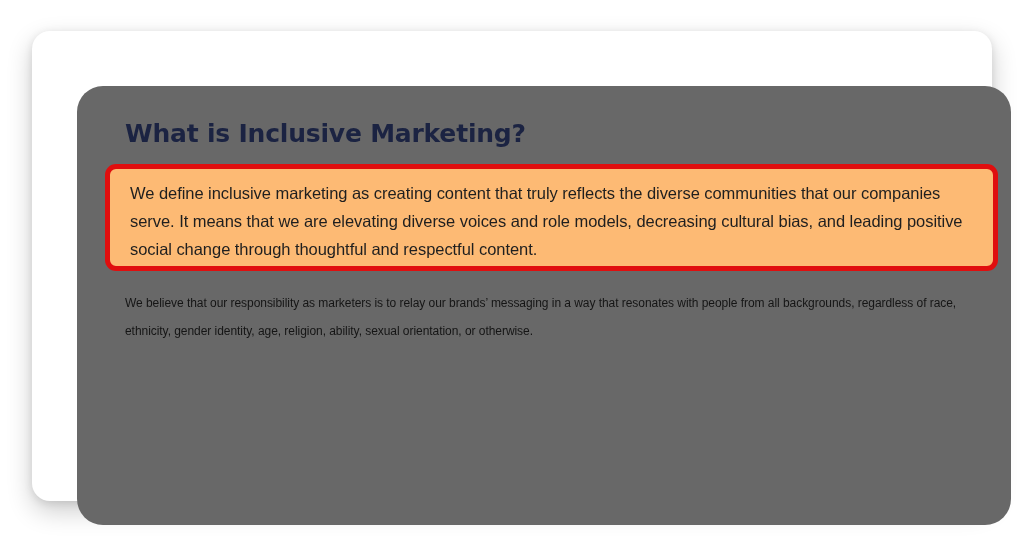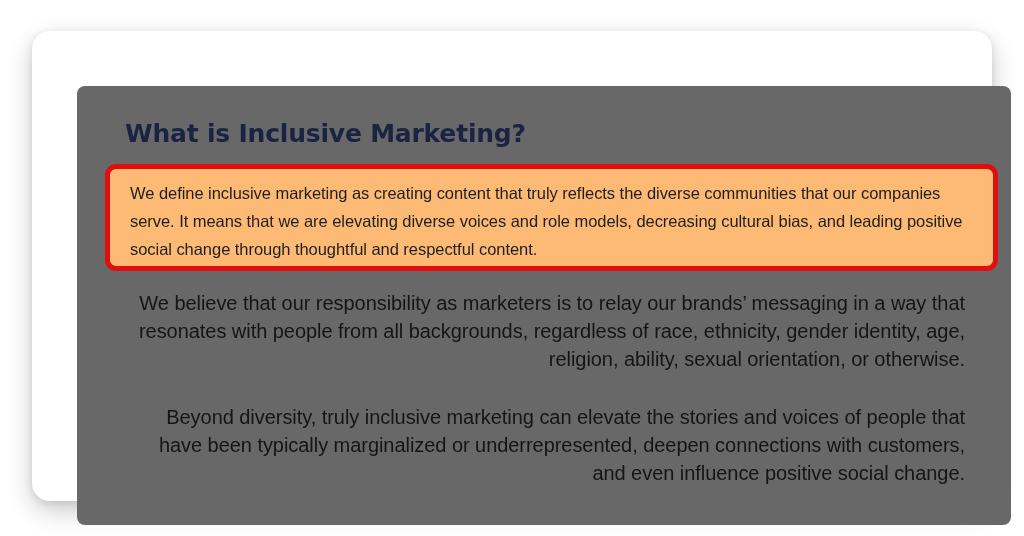--- a/index.html
+++ b/index.html
@@ -35,21 +35,21 @@
   }
 
   
   .panel {
     position: absolute;
     left: 45px;
     top: 55px;
     width: 934px;
     height: 439px;
     background: #686868;
-    border-radius: 8px;
+    border-radius: 26px;
     box-sizing: border-box;
     overflow: hidden;
   }
 
   .heading {
     position: absolute;
     left: 48px;
     top: 33px;
     margin: 0;
     color: #1b2342;
@@ -87,24 +87,23 @@
     letter-spacing: -0.05px;
   }
 
   .body-para {
     position: absolute;
     left: 48px;
     width: 840px;
     margin: 0;
     color: #151515;
     font-family: "Liberation Sans", sans-serif;
-    font-size: 20px;
+    font-size: 12px;
     line-height: 28px;
     letter-spacing: -0.05px;
-    text-align: right;
   }
 
   .body-para.p2 { top: 203px; }
   .body-para.p3 { top: 317px; }
 </style>
 </head>
 <body>
 
 <div class="page">
 
@@ -113,19 +112,18 @@
     <div class="panel">
 
       <h1 class="heading">What is Inclusive Marketing?</h1>
 
       <div class="highlight-box">
         <p class="highlight-text">We define inclusive marketing as creating content that truly reflects the diverse communities that our companies serve. It means that we are elevating diverse voices and role models, decreasing cultural bias, and leading positive social change through thoughtful and respectful content.</p>
       </div>
 
       <p class="body-para p2">We believe that our responsibility as marketers is to relay our brands’ messaging in a way that resonates with people from all backgrounds, regardless of race, ethnicity, gender identity, age, religion, ability, sexual orientation, or otherwise.</p>
 
-      <p class="body-para p3">Beyond diversity, truly inclusive marketing can elevate the stories and voices of people that have been typically marginalized or underrepresented, deepen connections with customers, and even influence positive social change.</p>
 
     </div>
 
   </div>
 
 </div>
 
 </body></html>

